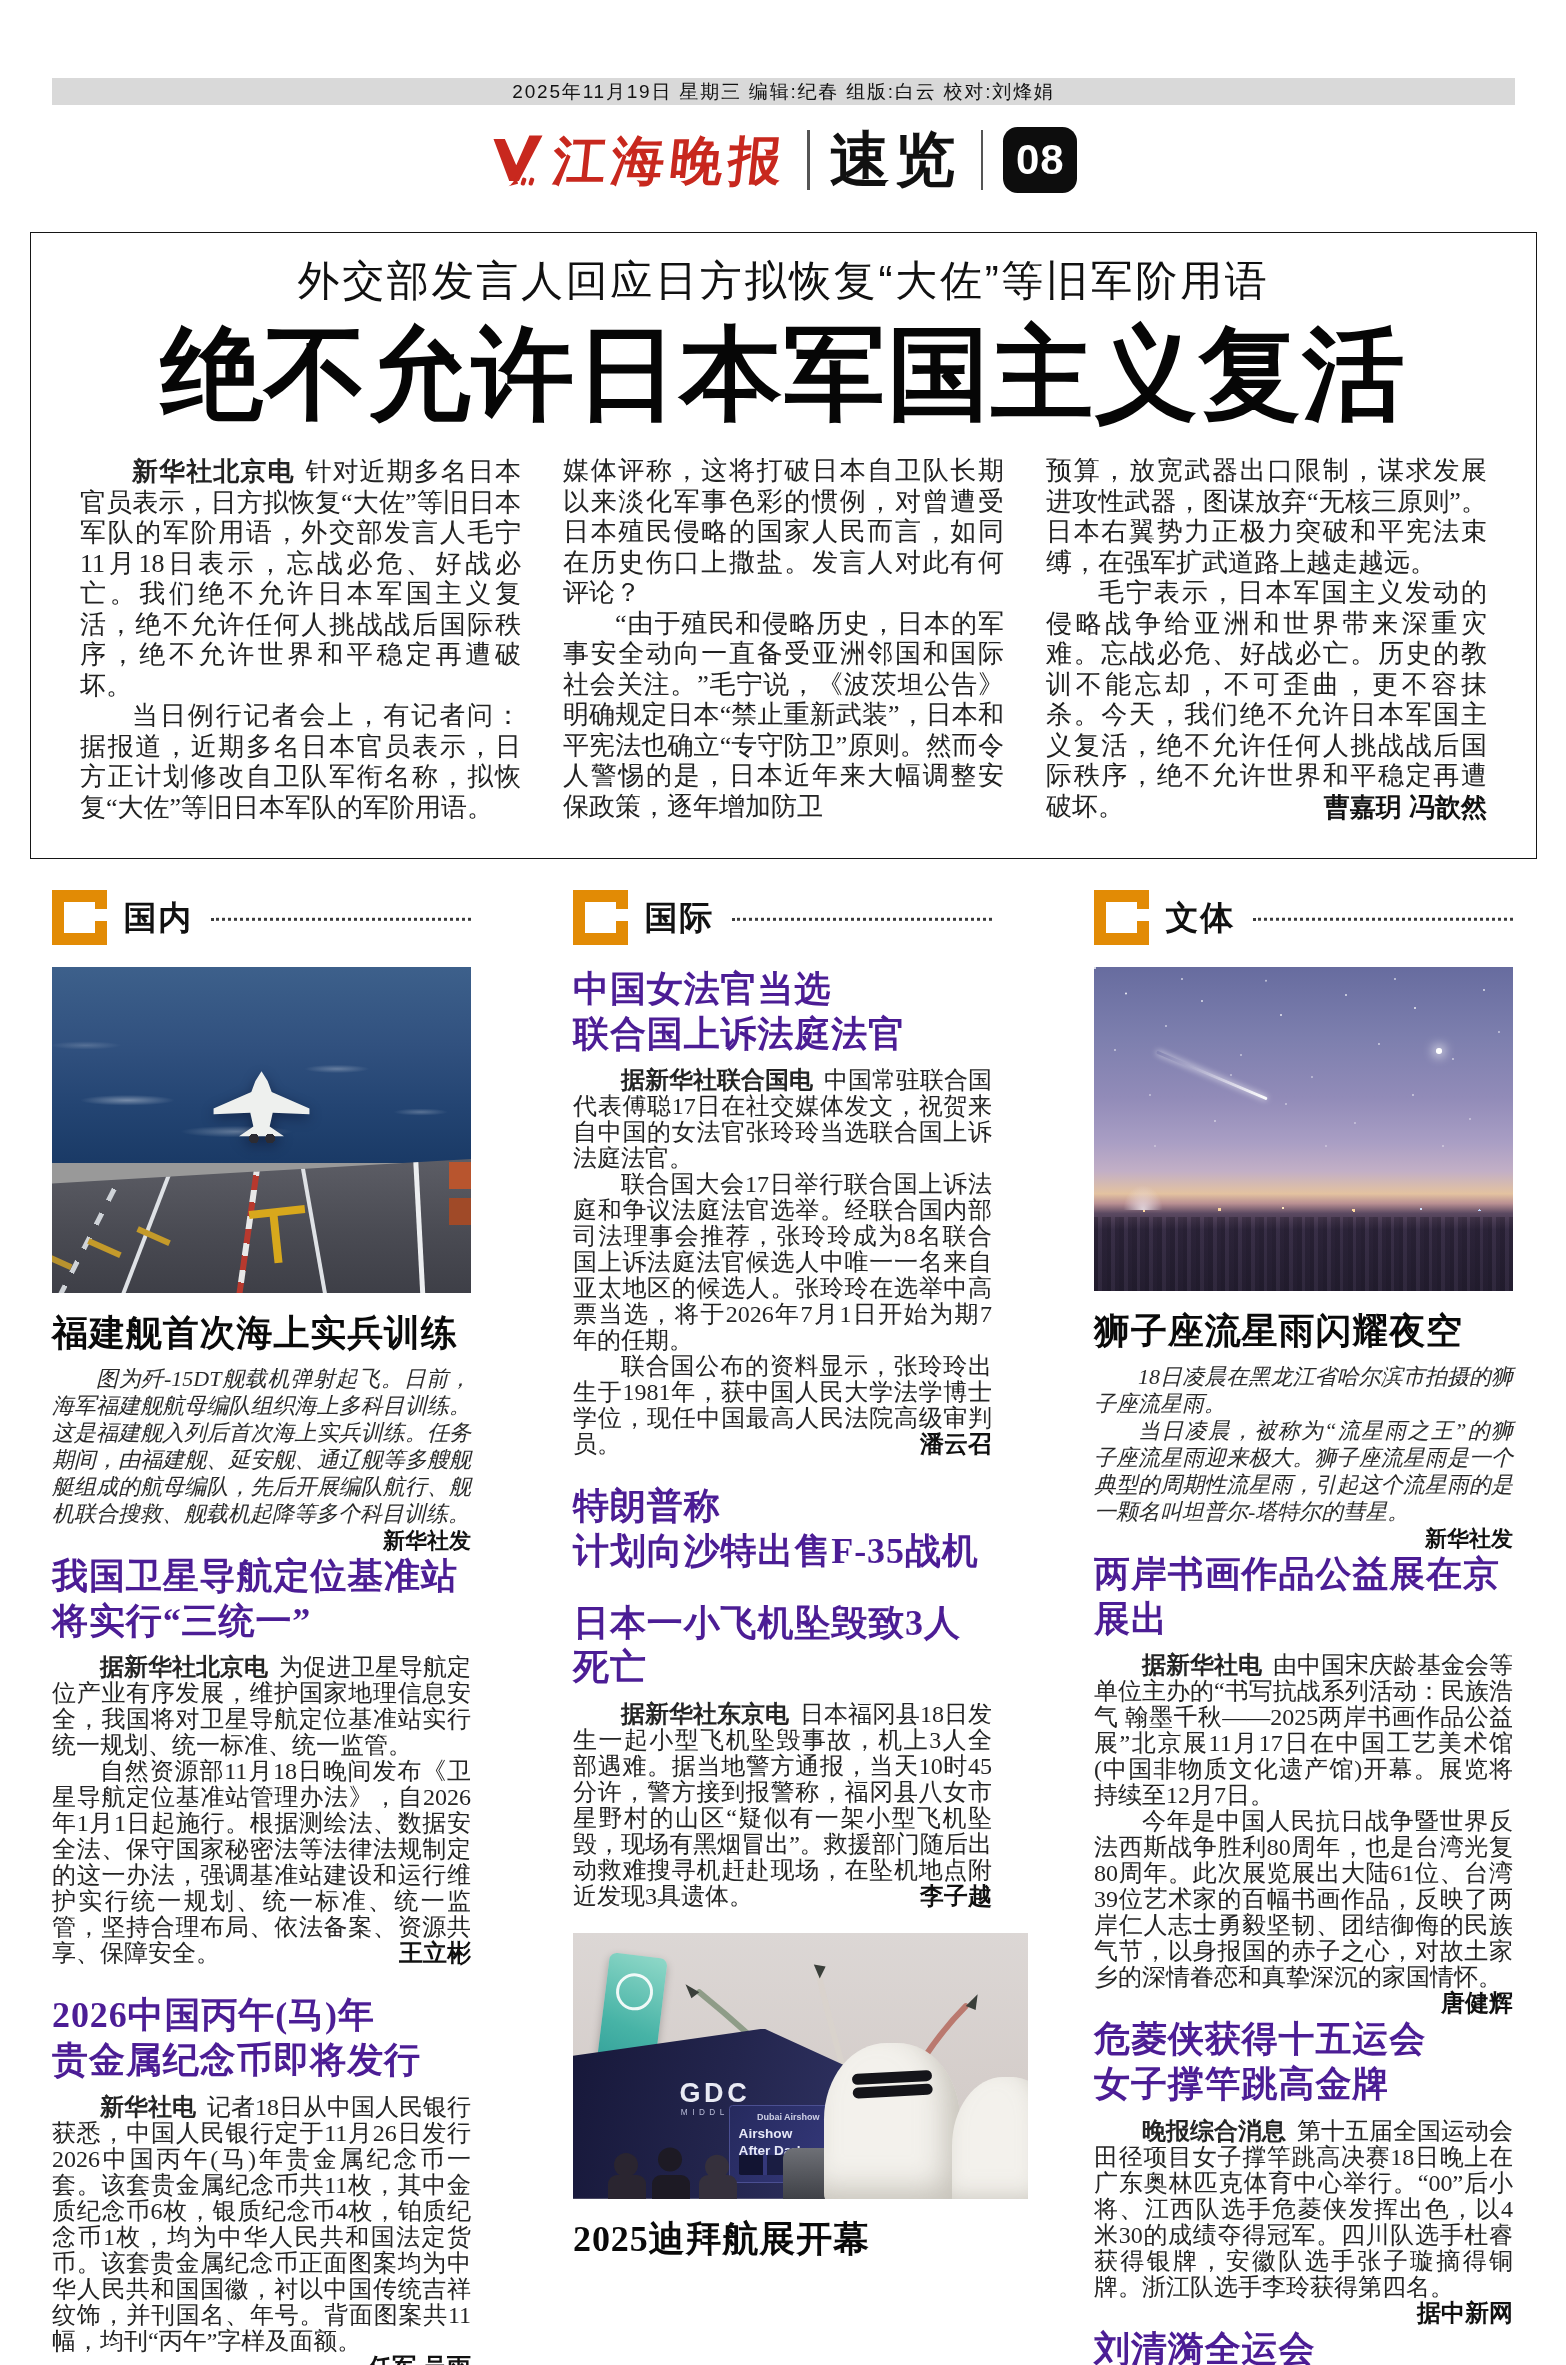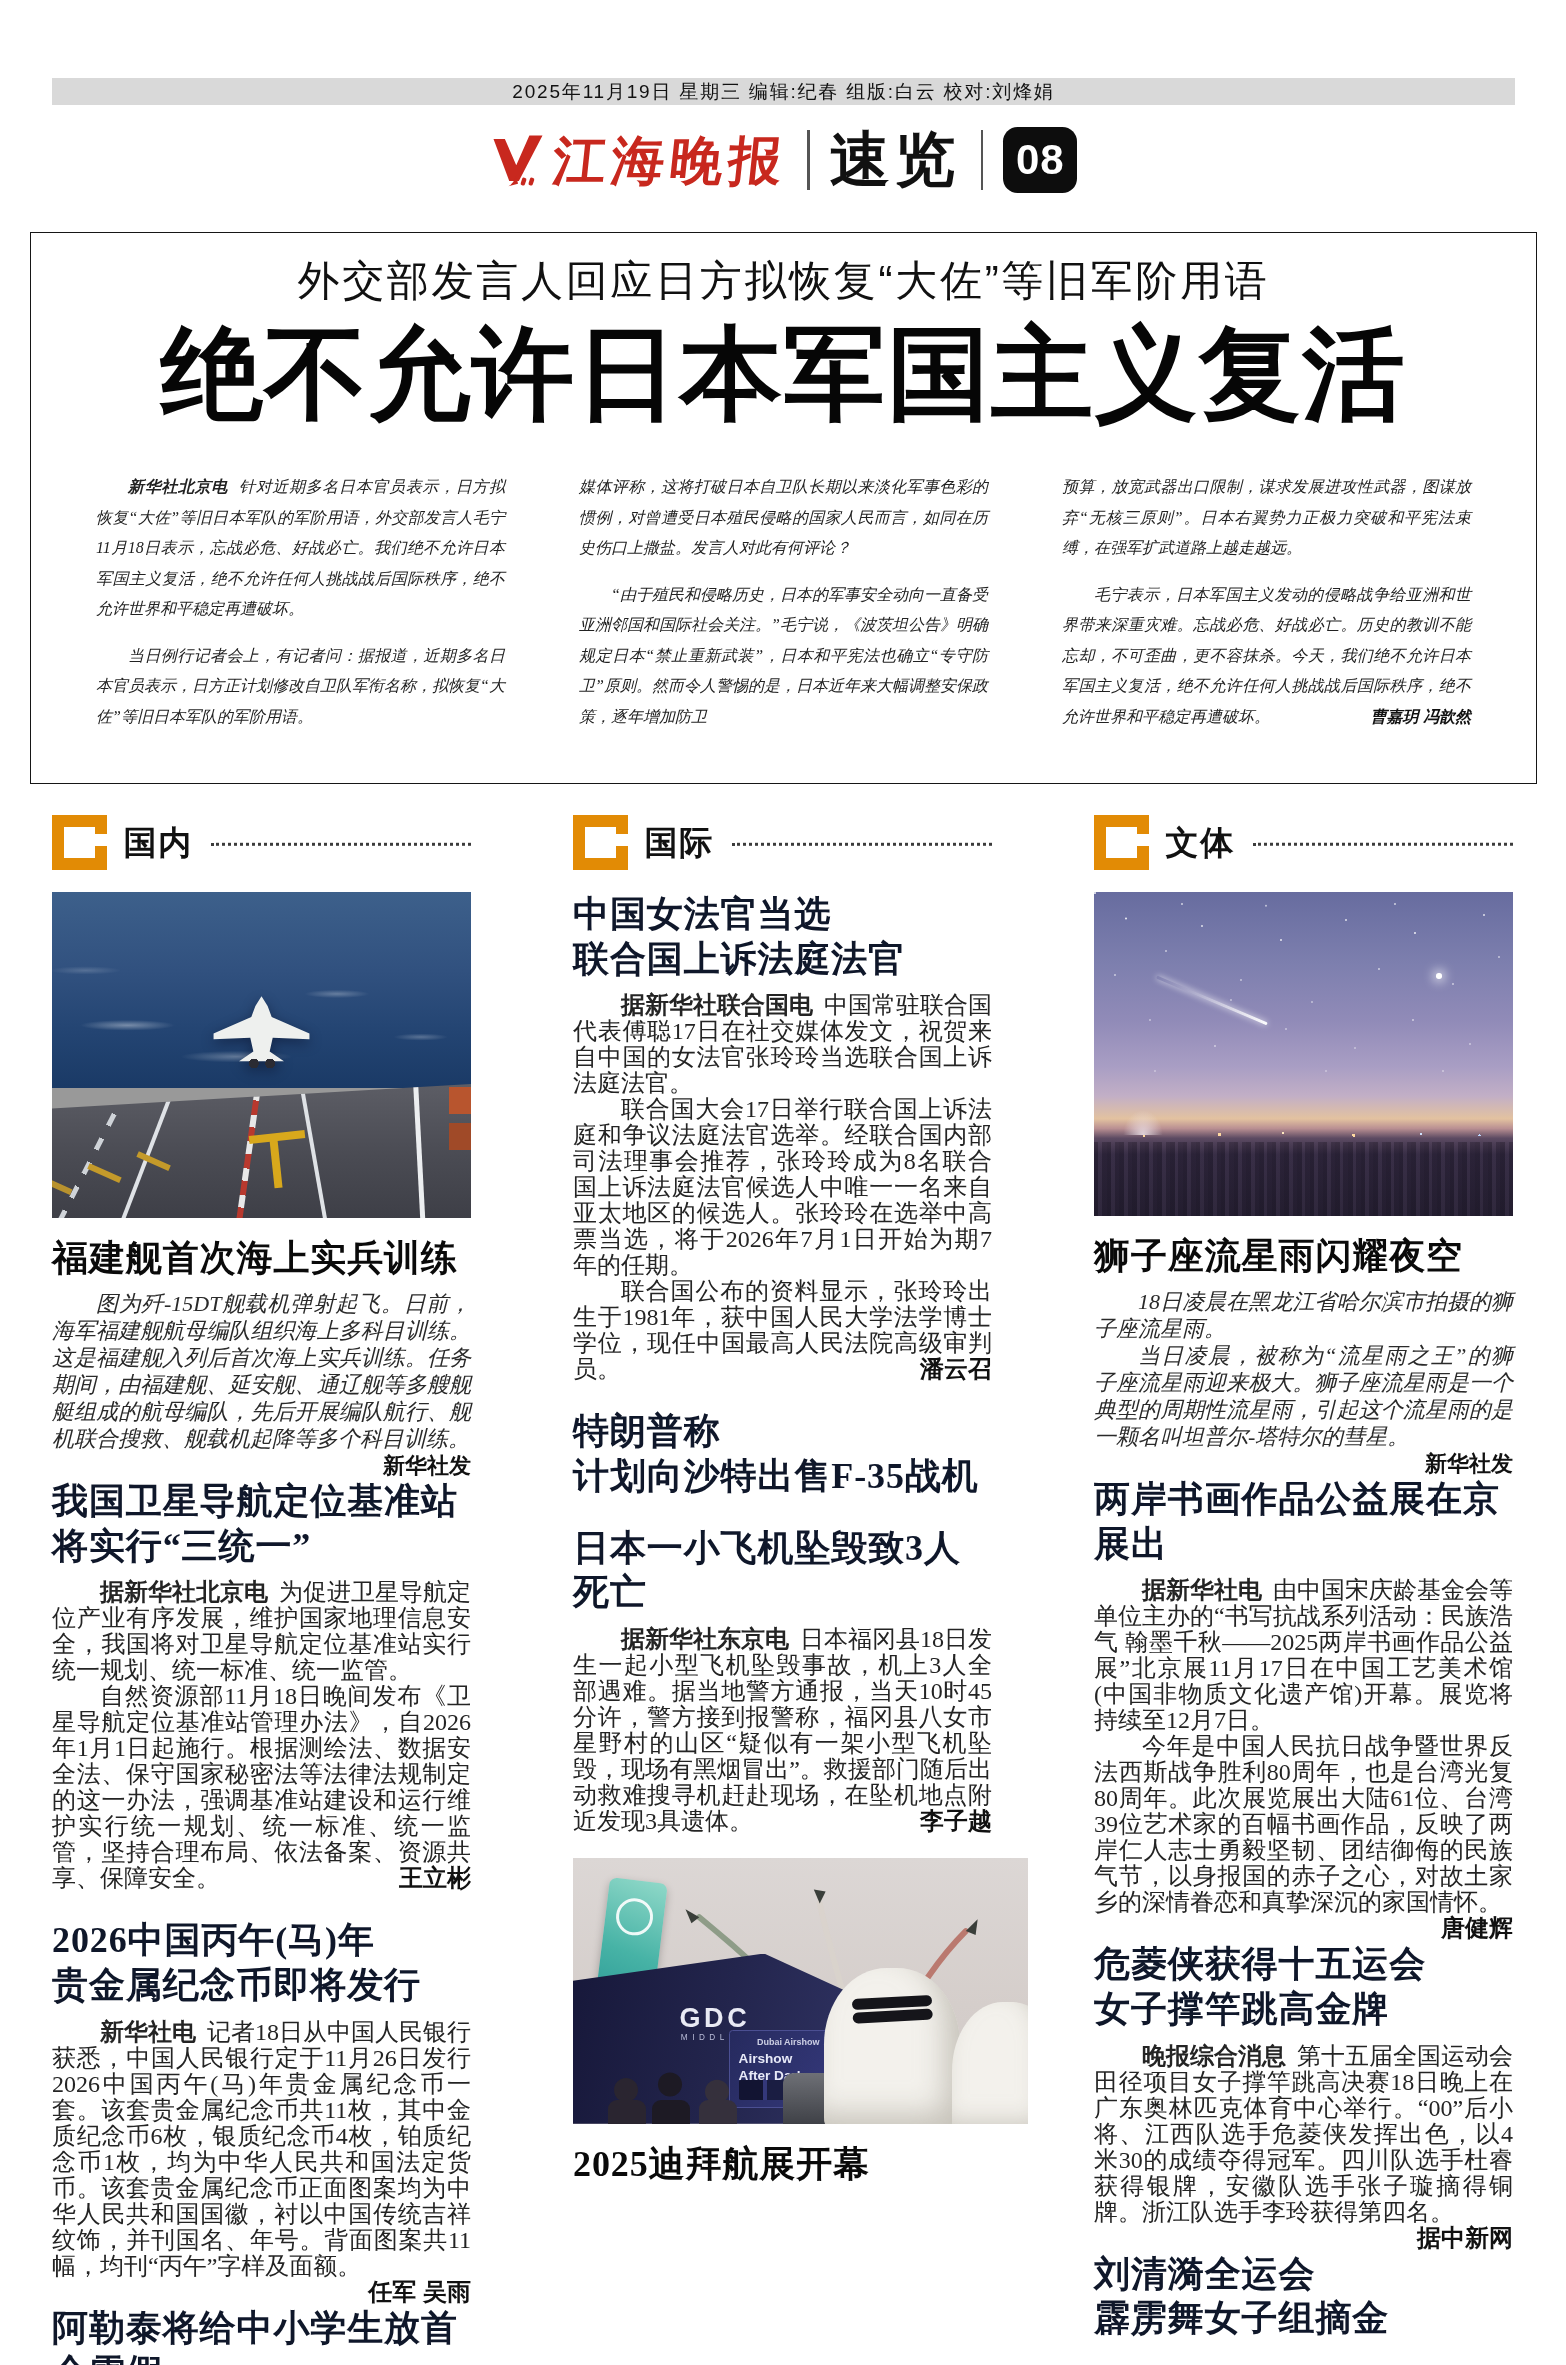--- a/index.html
+++ b/index.html
@@ -23,36 +23,36 @@
               padding:12px 12.7px;letter-spacing:0.9px;}
 
   
   .leadbox{margin:33px 30px 0 30px;border:1.8px solid #161616;background:#fff;padding:22px 49px 35px 49px;}
   .kicker{text-align:center;font:500 42px/1.25 "Liberation Sans","DejaVu Sans",sans-serif;
           color:#111;letter-spacing:2.7px;}
   .lead-headline{margin:11px 0 27px 0;text-align:center;
           font:900 102px/1.08 "Liberation Sans","DejaVu Sans",sans-serif;color:#060606;letter-spacing:1.8px;}
   .lead-cols{display:flex;gap:42px;}
   .lead-col{flex:1;}
-  .lead-col p{margin:16px;font-size:16px;line-height:30.5px;text-align:justify;color:#222;font-style:italic;}
+  .lead-col p{margin:0;font-size:26px;line-height:30.5px;text-align:justify;color:#222;}
   .indent{text-indent:2em;}
   .dateline{font-family:"Liberation Sans","DejaVu Sans",sans-serif;font-weight:700;margin-right:11px;}
   .byline{float:right;font-family:"Liberation Sans","DejaVu Sans",sans-serif;font-weight:700;color:#111;}
 
   
   .sections{display:flex;gap:102px;margin:31px 52px 0 52px;}
   .sec-col{width:419px;flex:none;}
   .sec-head{display:flex;align-items:center;margin-bottom:22px;}
   .sec-icon{width:31px;height:31px;border:12px solid #e28b05;background:#fff;position:relative;flex:none;}
   .sec-icon::after{content:'';position:absolute;right:-12px;top:24%;width:12px;height:36%;background:#fff;}
   .sec-label{margin-left:16.4px;font:900 33px/1 "Liberation Sans","DejaVu Sans",sans-serif;color:#111;letter-spacing:1.8px;}
   .sec-leader{flex:1;height:0;border-bottom:3.6px dotted #3c3c3c;margin-left:18px;transform:translateY(1.8px);}
 
   .p-head{margin:18px 0 9px 0;font:900 36px/1.25 "Liberation Serif","DejaVu Serif",serif;color:#0a0a0a;letter-spacing:0.9px;white-space:pre-line;}
-  .a-head{margin:27px 0 11px 0;font:900 36px/1.24 "Liberation Serif","DejaVu Serif",serif;color:#0f172a;letter-spacing:0.9px;white-space:pre-line;}
+  .a-head{margin:27px 0 11px 0;font:900 36px/1.24 "Liberation Serif","DejaVu Serif",serif;color:#4c1d95;letter-spacing:0.9px;white-space:pre-line;}
   .body{margin:0;font-size:24px;line-height:26px;text-align:justify;color:#242424;}
   .caption{margin:0;font-size:22px;line-height:27px;font-style:italic;text-align:justify;color:#2a2a2a;}
   .caption .byline{font-style:normal;}
 
   
   .photo{position:relative;width:100%;overflow:hidden;background:#999;}
 
   
   .ph-carrier{height:326px;}
   .ph-carrier .sea{position:absolute;left:0;top:0;right:0;height:60%;

